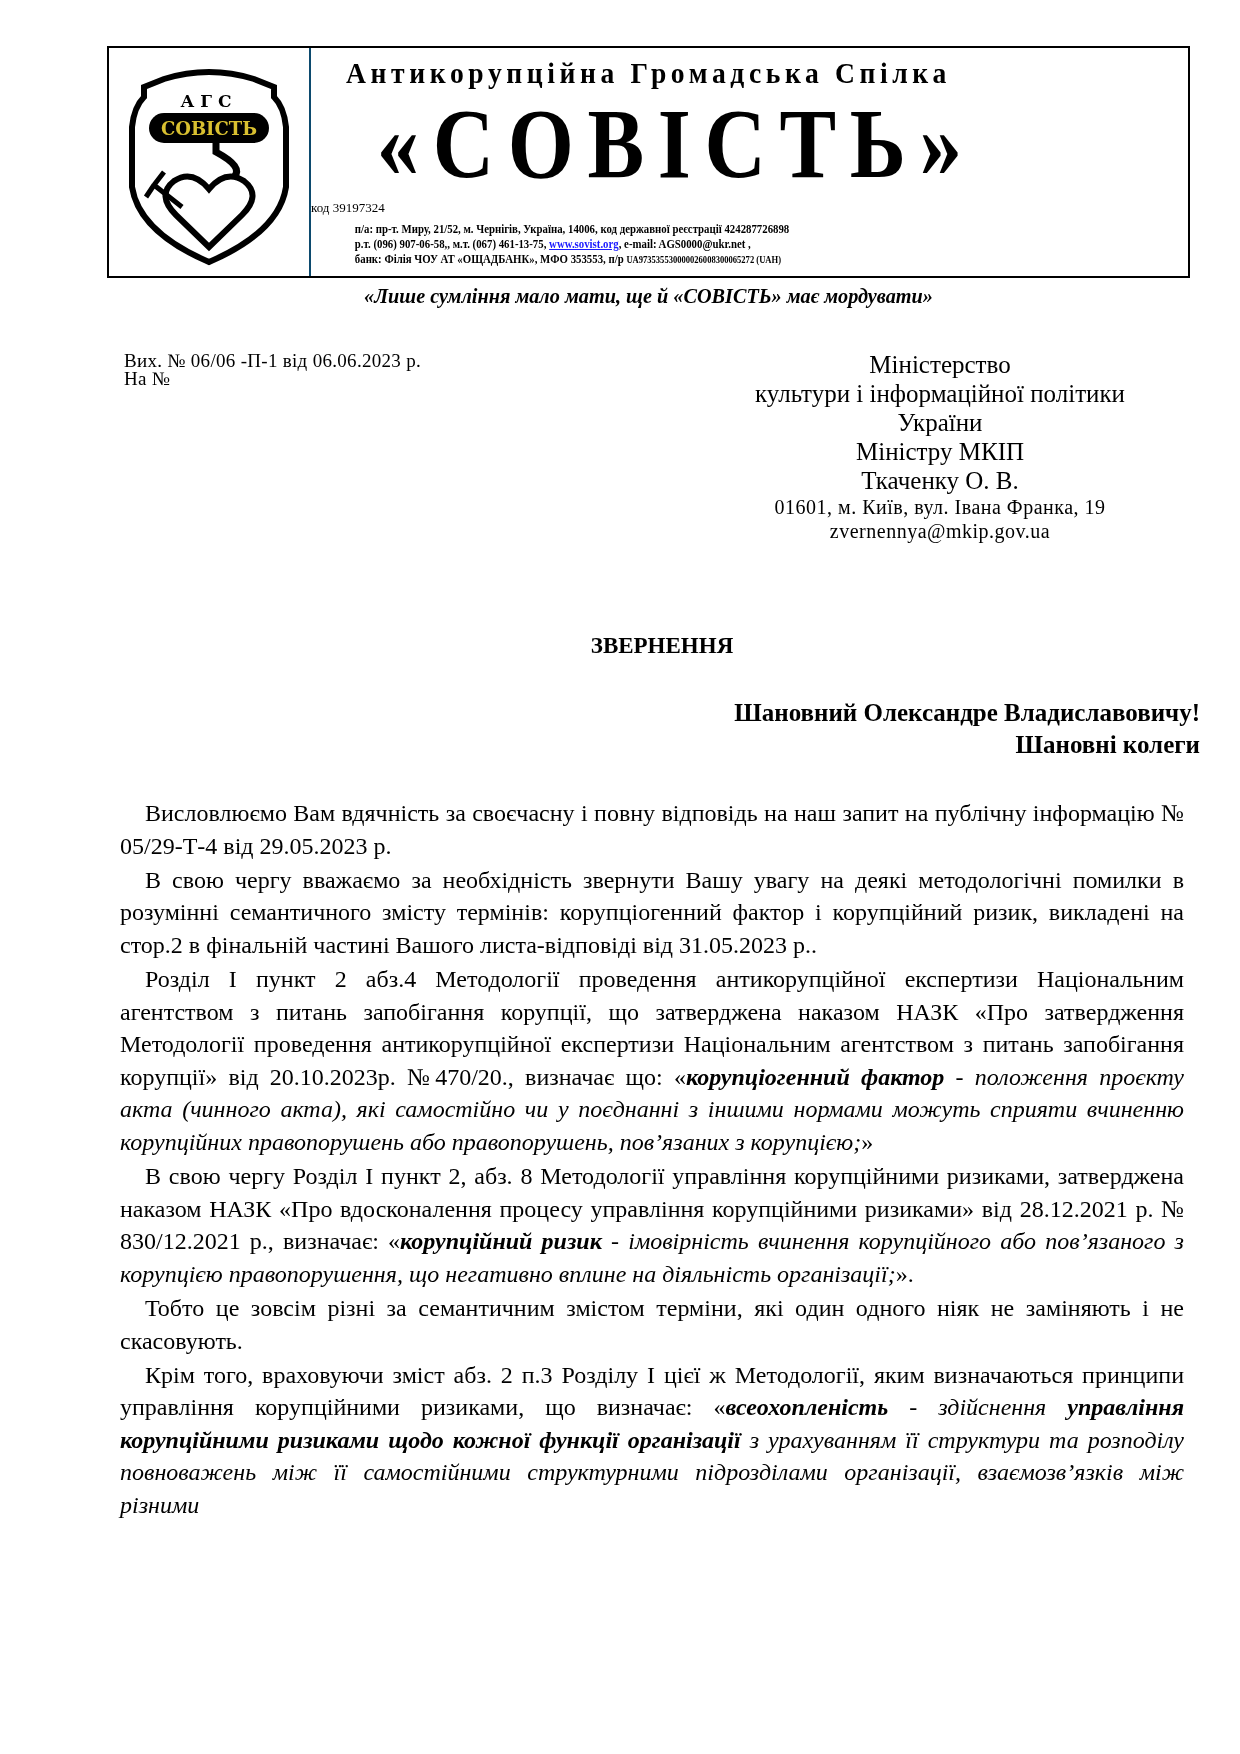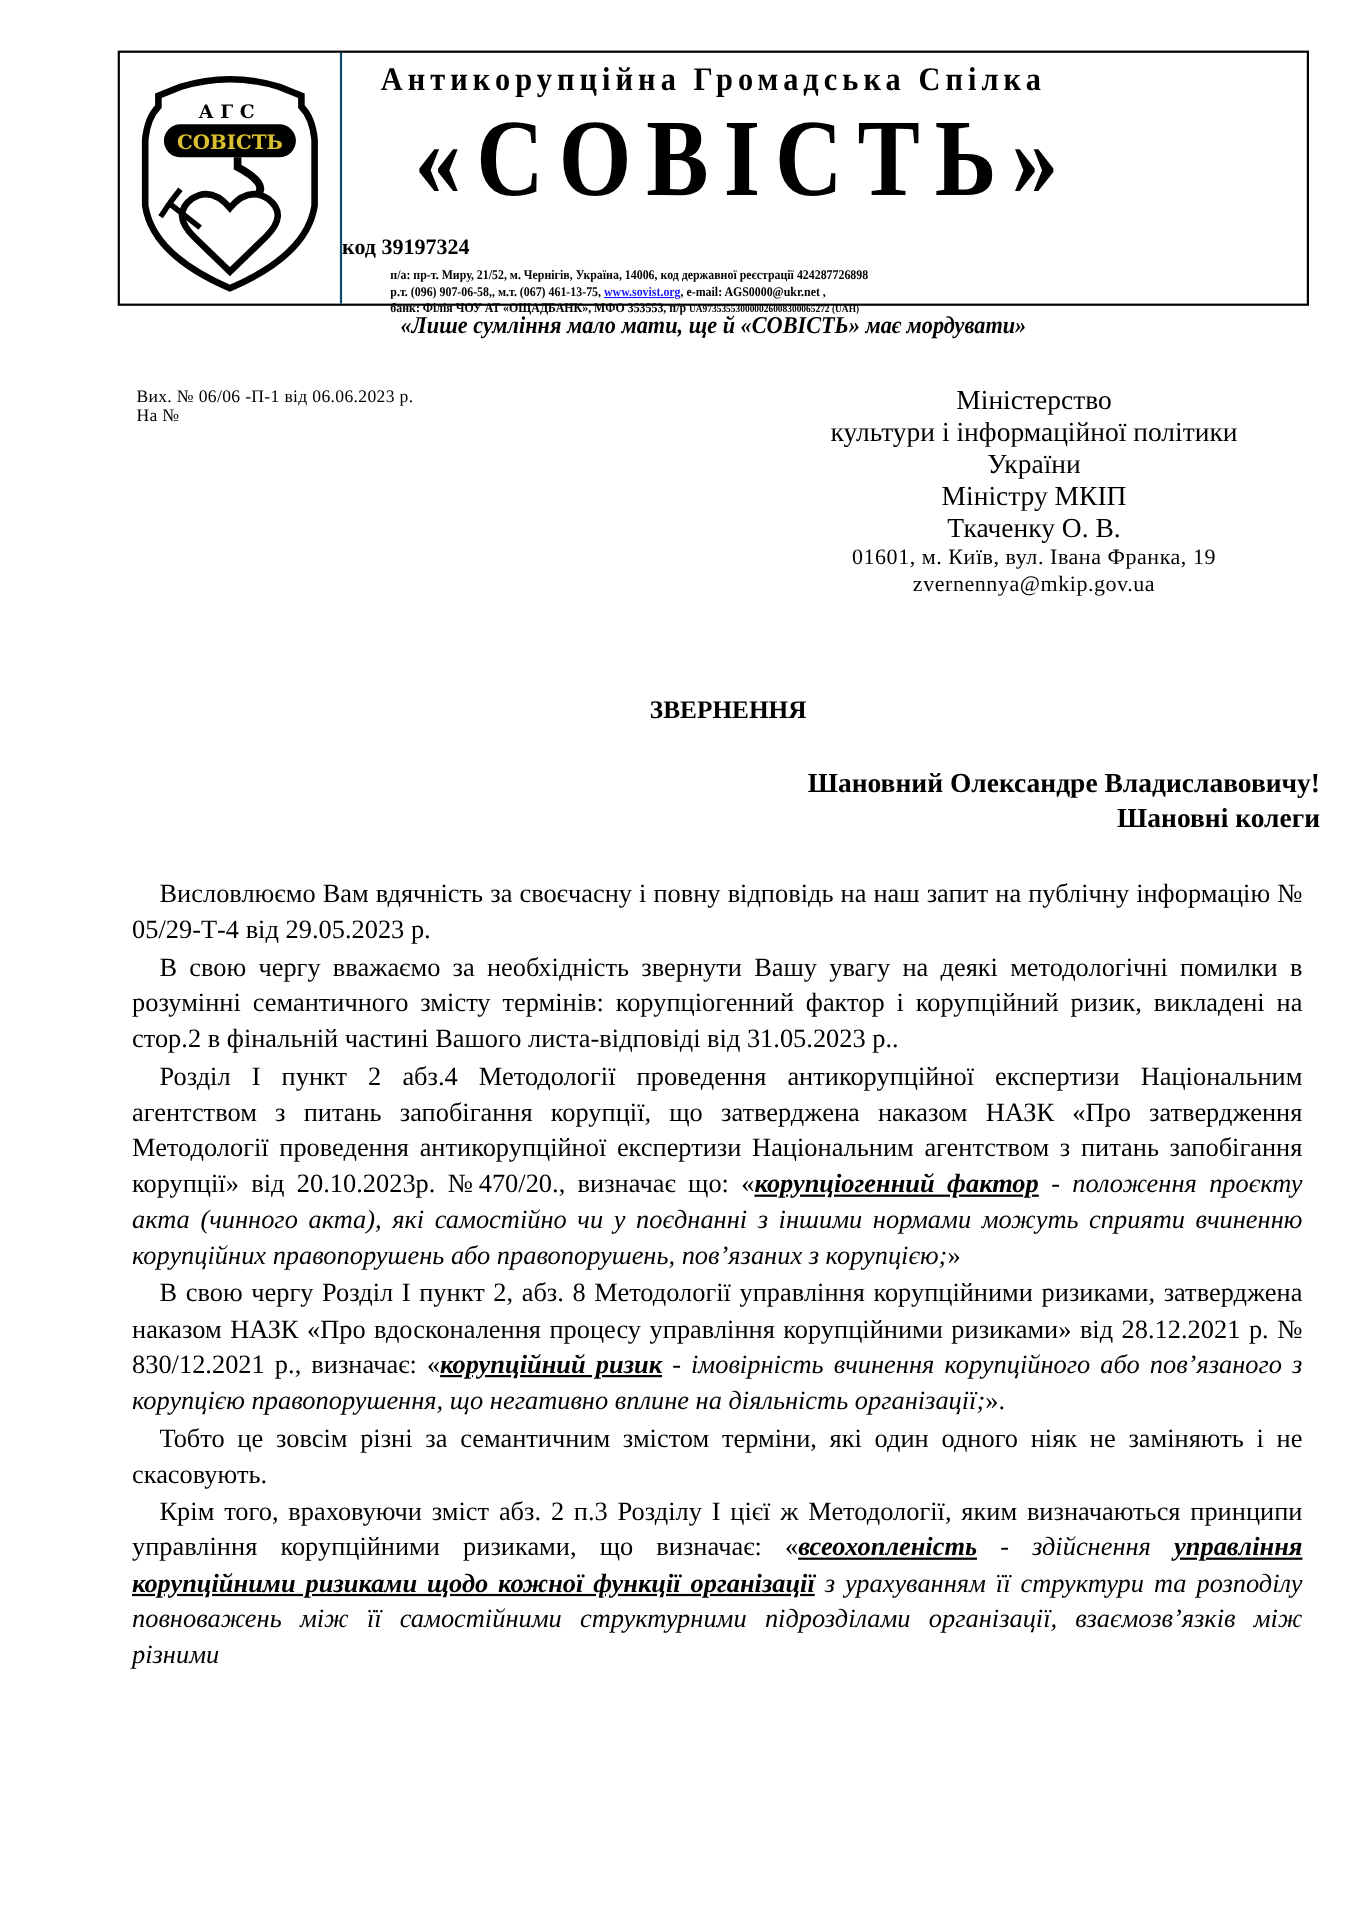--- a/index.html
+++ b/index.html
@@ -3,40 +3,40 @@
 <meta charset="utf-8">
 <style>
   html, body { margin: 0; padding: 0; background: #ffffff; }
   body { width: 1240px; height: 1754px; position: relative; overflow: hidden; color: #000; font-family: "Liberation Serif", serif; }
 
   .header-box { position: absolute; left: 107px; top: 46px; width: 1083px; height: 232px; border: 2px solid #000; box-sizing: border-box; display: flex; }
   .logo-cell { width: 200px; border-right: 2px solid #0c4a6e; display: flex; align-items: center; justify-content: center; }
   .org-cell { flex: 1; text-align: left; position: relative; }
   .org-line1 { font-weight: bold; font-size: 30px; letter-spacing: 5px; margin-top: 8px; transform: scaleX(0.92); }
   .org-name { font-weight: bold; font-size: 100px; letter-spacing: 16px; line-height: 100px; margin-top: 4px; transform: scaleX(0.85); white-space: nowrap; }
-  .org-code { font-weight: bold; font-size: 20px; margin-top: 20px; }
+  .org-code { font-weight: normal; font-size: 13px; margin-top: 6px; }
   .org-details { font-weight: bold; font-size: 12px; line-height: 15px; margin-top: 6px; transform: scaleX(0.9); white-space: nowrap; }
   .org-details a { color: #1a1aff; text-decoration: underline; }
   .org-details .small { font-size: 9.5px; }
 
   .motto { position: absolute; left: 107px; width: 1083px; top: 283px; text-align: center; font-style: italic; font-weight: bold; font-size: 22px; transform: scaleX(0.92); }
 
-  .outgoing { position: absolute; left: 124px; top: 352px; font-size: 16px; line-height: 18px; letter-spacing: 0.3px; }
+  .outgoing { position: absolute; left: 124px; top: 352px; font-size: 19px; line-height: 18px; letter-spacing: 0.3px; }
 
   .addressee { position: absolute; left: 640px; width: 600px; top: 350px; text-align: center; }
   .addressee .big { font-weight: normal; font-size: 25px; line-height: 29px; }
   .addressee .small { font-size: 20px; line-height: 24px; letter-spacing: 0.5px; }
 
   .doc-title { position: absolute; left: 0; width: 1324px; top: 633px; text-align: center; font-weight: bold; font-size: 23px; }
   .salutation { position: absolute; left: 120px; width: 1080px; top: 697px; text-align: right; font-weight: bold; font-size: 25px; line-height: 32px; }
 
   .body-text { position: absolute; left: 120px; width: 1064px; top: 797px; font-family: "Liberation Sans Narrow", "Liberation Serif", serif; font-size: 24px; line-height: 32.6px; text-align: justify; }
   .body-text p { margin: 0 0 1.5px 0; text-indent: 25px; transform-origin: left; }
   .body-text .it { font-style: italic; }
-  .body-text .bi { font-style: italic; font-weight: bold; text-decoration: underline; }
+  .body-text .bi { font-style: italic; font-weight: bold; }
 </style>
 </head>
 <body>
 
 <div class="header-box">
   <div class="logo-cell">
     <svg width="170" height="210" viewBox="0 0 170 210">
       <path d="M40 22 Q85 8 130 22 L150 30 L150 40 Q160 50 162 70 L162 130 Q155 175 85 205 Q15 175 8 130 L8 70 Q10 50 20 40 L20 30 Z" fill="#fff" stroke="#000" stroke-width="6"></path>
       <text x="85" y="50" text-anchor="middle" font-family="DejaVu Serif, serif" font-weight="bold" font-size="17" letter-spacing="6">АГС</text>
       <rect x="25" y="56" width="120" height="30" rx="15" fill="#000"></rect>

